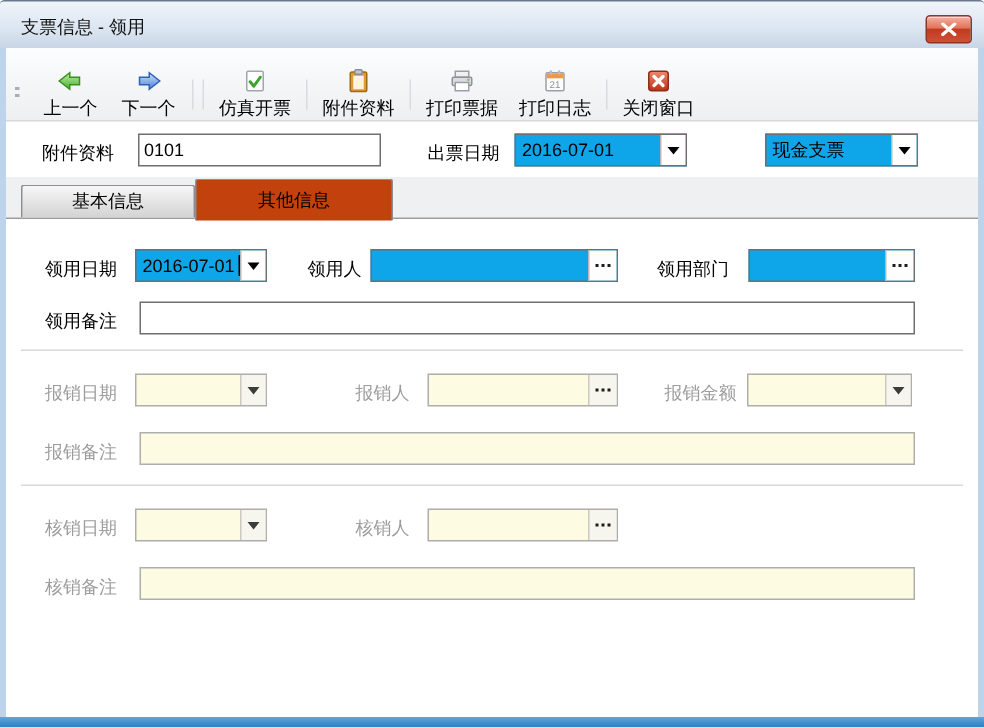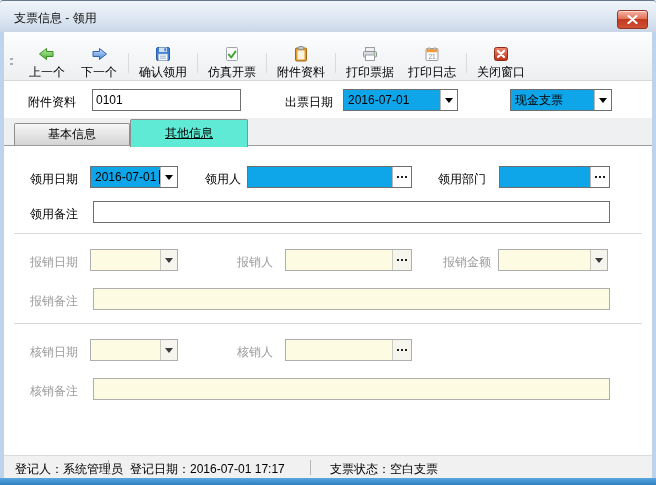--- a/index.html
+++ b/index.html
@@ -55,21 +55,21 @@
   .dots { width:2px; height:2px; background:#1d1d1d; box-shadow:-4px 0 0 #1d1d1d, 4px 0 0 #1d1d1d; }
   .caret { width:1px; height:14px; background:#000; margin-left:1px; display:inline-block; }
 
   
   .tabstrip { position:absolute; left:4px; top:118px; width:648px; height:27px; background:#eff0f1; }
   .page-line { position:absolute; left:4px; top:145px; width:648px; height:1px; background:#9b9b9b; }
   .tab { position:absolute; display:flex; align-items:center; justify-content:center;
          border:1px solid #8e8e8e; border-bottom:none; border-radius:2px 2px 0 0; }
   .tab.inactive { left:14px; top:123px; width:116px; height:22px; z-index:2;
                   background:linear-gradient(#f7f7f7,#d3d3d3); }
-  .tab.active { left:130px; top:119px; width:118px; height:28px; background:#5eead4; z-index:3;text-decoration:underline; }
+  .tab.active { left:130px; top:119px; width:132px; height:28px; background:#c2410c; z-index:3; }
 
   .h-sep { position:absolute; left:14px; width:628px; height:1px; background:#d8d8d8; }
 
   
   .statusbar { position:absolute; left:4px; top:455px; width:648px; height:23px;
                background:#f1f1f1; border-top:1px solid #dadada; }
   .sb-text { position:absolute; top:5px; white-space:nowrap; }
   .sb-sep { position:absolute; top:4px; width:1px; height:15px; background:#b6b6b6; }
 </style>
 </head>
@@ -117,33 +117,20 @@
               </linearGradient>
             </defs>
           <path d="M9.5 3.5 v3 h-6.5 v5 h6.5 v3 L16.5 9 z" fill="url(#gBlu)" stroke="#2f62b5"></path>
         </svg>
       </span>
       <span>下一个</span>
     </div>
 
     <div class="tb-sep"></div>
 
-    <div class="tb-btn">
-      <span class="tb-icon">
-        <svg width="18" height="18" viewBox="0 0 18 18">
-          <rect x="2.5" y="2.5" width="13" height="13" rx="1.5" fill="#3f7fd4" stroke="#2c5ea6"></rect>
-          <rect x="5" y="2.5" width="8" height="4.5" fill="#cfe0f5"></rect>
-          <rect x="10.3" y="3.2" width="1.8" height="3" fill="#3f7fd4"></rect>
-          <rect x="4.5" y="9" width="9" height="6.5" fill="#f4f7fb" stroke="#9db8d8" stroke-width="0.6"></rect>
-          <line x1="6" y1="11.2" x2="12" y2="11.2" stroke="#9bb3cf"></line>
-          <line x1="6" y1="13.2" x2="12" y2="13.2" stroke="#9bb3cf"></line>
-        </svg>
-      </span>
-      <span>确认领用</span>
-    </div>
 
     <div class="tb-sep"></div>
 
     <div class="tb-btn">
       <span class="tb-icon">
         <svg width="18" height="18" viewBox="0 0 18 18">
           <rect x="3.5" y="2.5" width="11" height="13" rx="1" fill="#fdfdfd" stroke="#a0a6ad"></rect>
           <path d="M5.8 9.5 l2.4 3 l4.3 -6" stroke="#3da32e" stroke-width="2" fill="none" stroke-linecap="round" stroke-linejoin="round"></path>
         </svg>
       </span>
@@ -203,21 +190,21 @@
             </defs>
           <rect x="2.5" y="2.5" width="13" height="13" rx="2" fill="url(#gRed)" stroke="#8e2c1a"></rect>
           <path d="M6 6 l6 6 M12 6 l-6 6" stroke="#fff" stroke-width="2.2" stroke-linecap="round"></path>
         </svg>
       </span>
       <span>关闭窗口</span>
     </div>
   </div>
 
   <span class="form-label" style="left:28px; top:94px;">附件资料</span>
-  <input class="tbox" style="left: 92px; top: 89px; width: 149px;" value="0101">
+  <input class="tbox" style="left: 92px; top: 89px; width: 162px;" value="0101">
 
   <span class="form-label" style="left:285px; top:94px;">出票日期</span>
   <div class="cfield" style="left:343px; top:89px; width:115px;">
     <span class="val">2016-07-01</span>
     <span class="drop-btn">
       <span class="tri"></span>
     </span>
   </div>
 
   <span class="form-label" style="left:492px; top:94px;margin-top:28px;">类型</span>
@@ -308,27 +295,14 @@
   <div class="cfield dis" style="left:285px; top:339px; width:127px;">
     <span class="val"></span>
     <span class="more-btn">
       <span class="dots"></span>
     </span>
   </div>
 
   <span class="form-label dis" style="left:30px; top:383px;">核销备注</span>
   <input class="tbox dis" style="left: 93px; top: 378px; width: 517px;" value="">
 
-  <div class="statusbar">
-    <div class="sb-text" style="left:11px;">
-      <span>登记人：</span><span>系统管理员</span>
-    </div>
-    <div class="sb-sep" style="left:104px;"></div>
-    <div class="sb-text" style="left:126px;">
-      <span>登记日期：</span><span>2016-07-01 17:17</span>
-    </div>
-    <div class="sb-sep" style="left:306px;"></div>
-    <div class="sb-text" style="left:326px;">
-      <span>支票状态：</span><span>空白支票</span>
-    </div>
-  </div>
 
 </div>
 
 </body></html>

